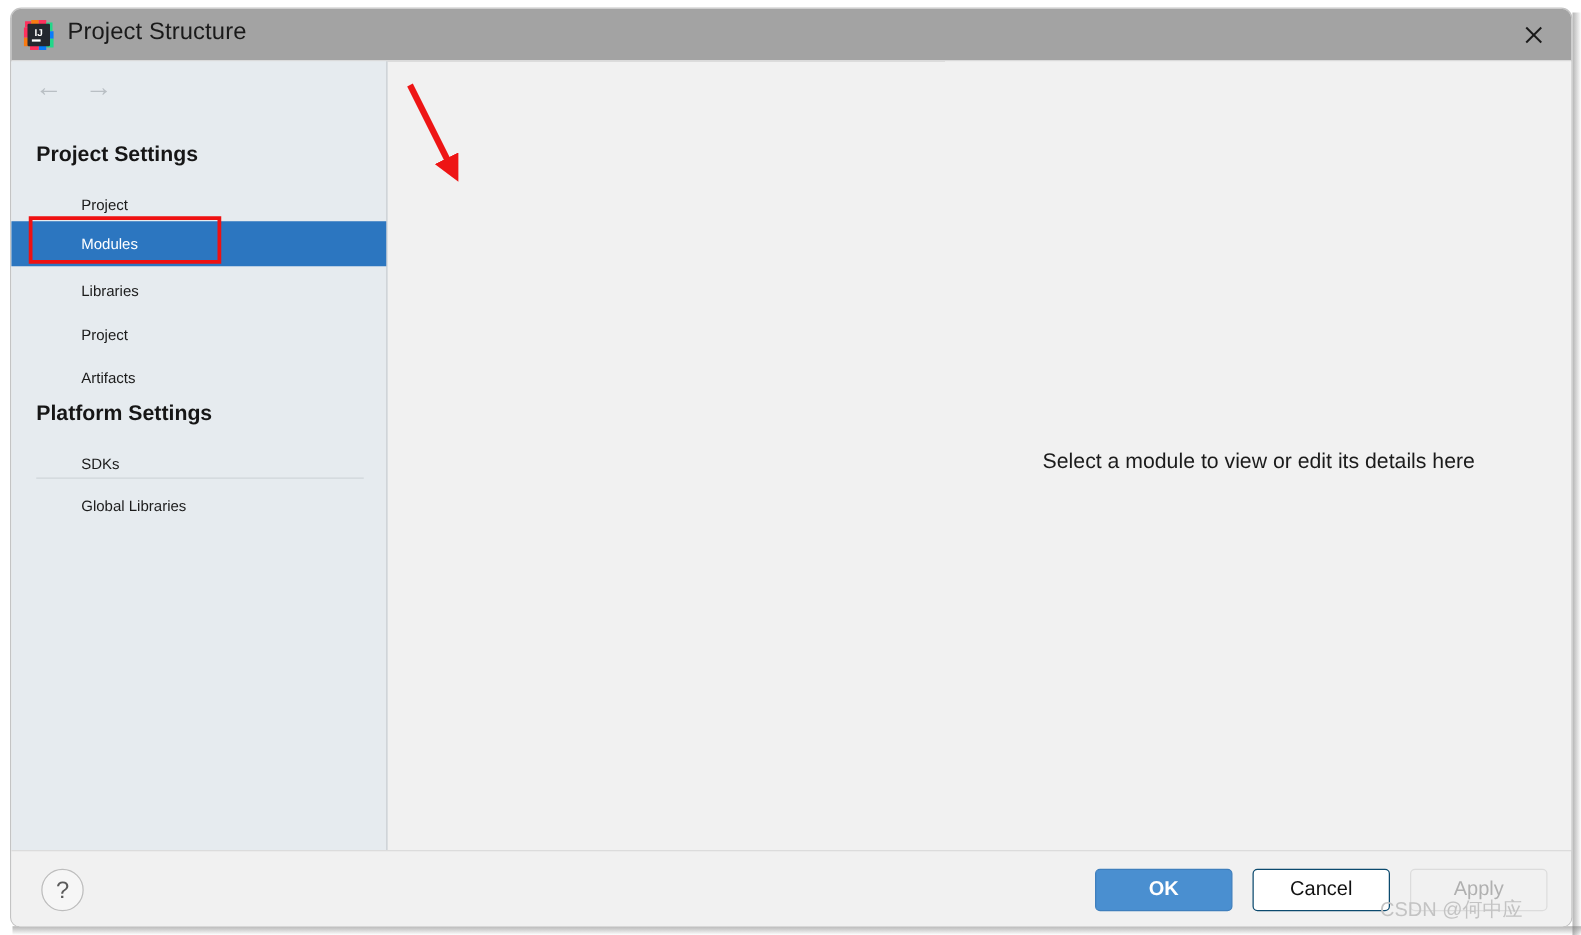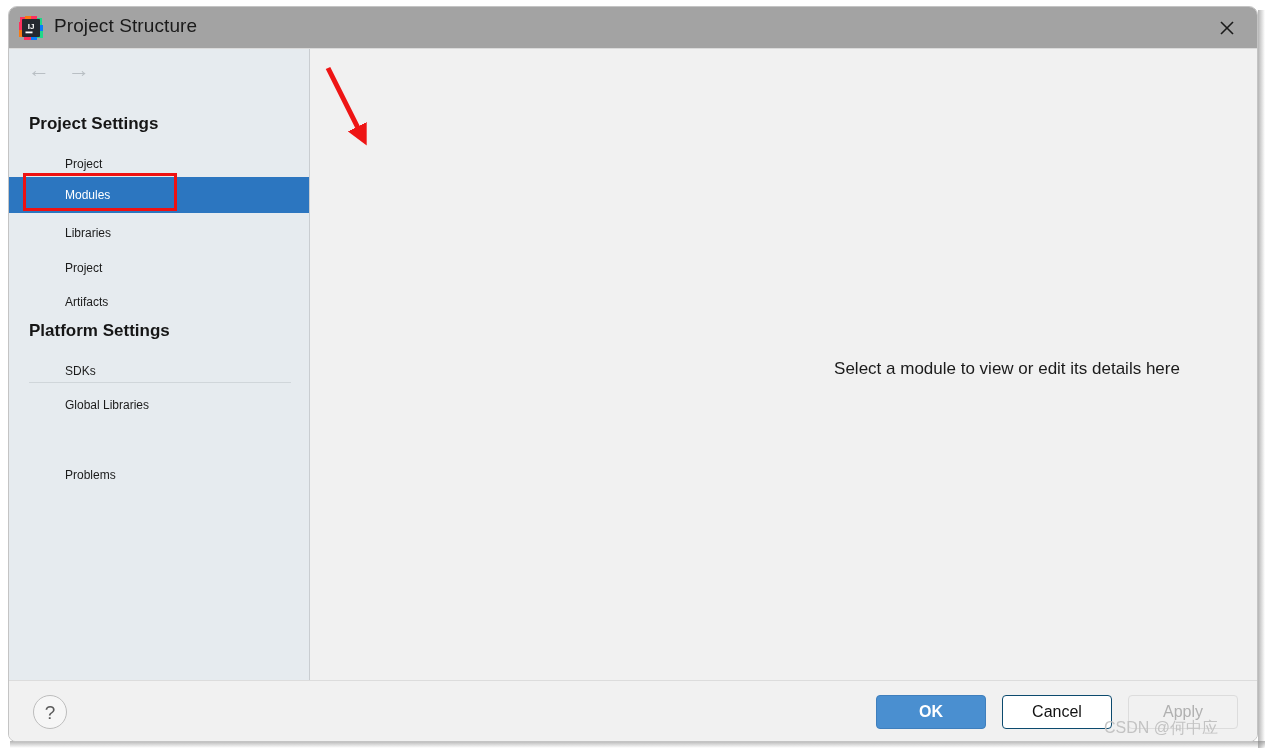--- a/index.html
+++ b/index.html
@@ -366,21 +366,20 @@
       <div class="side-item" style="top:201px;">Project</div>
       <div class="side-item" style="top:235px;">Artifacts</div>
 
       <div class="side-group" style="top:272px;">Platform Settings</div>
 
       <div class="side-item" style="top:304px;">SDKs</div>
       <div class="side-item" style="top:338px;">Global Libraries</div>
 
       <div id="side-divider"></div>
 
-      <div class="side-item" style="top:408px;">Problems</div>
 
       <div id="modules-highlight"></div>
     </div>
 
 
     <div id="right">
       <div id="right-hint">Select a module to view or edit its details here</div>
     </div>
 
     <div id="footer">

